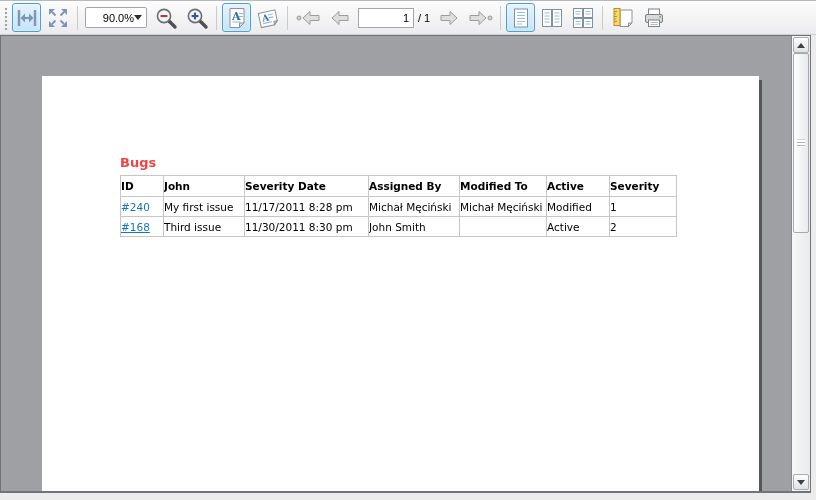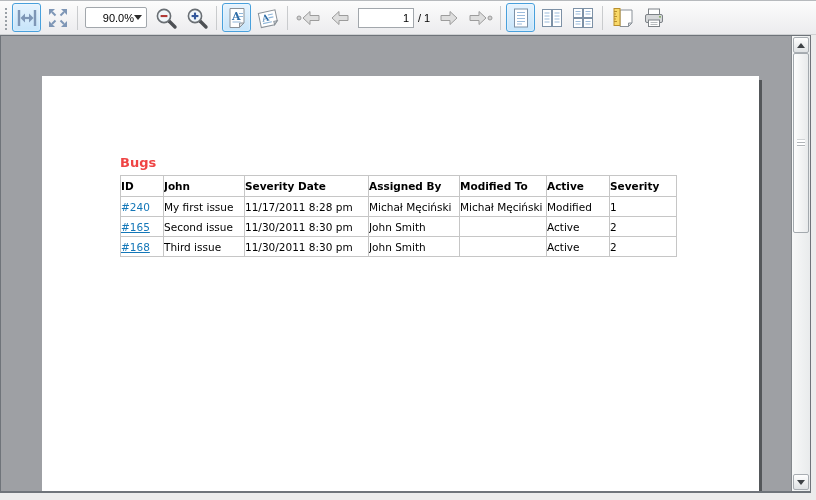--- a/index.html
+++ b/index.html
@@ -321,29 +321,20 @@
             <tr>
               <td><a class="id-link no-underline">#240</a></td>
               <td>My first issue</td>
               <td>11/17/2011 8:28 pm</td>
               <td>Michał Męciński</td>
               <td>Michał Męciński</td>
               <td>Modified</td>
               <td>1</td>
             </tr>
             <tr>
-              <td><a class="id-link">#165</a></td>
-              <td>Second issue</td>
-              <td>11/30/2011 8:30 pm</td>
-              <td>John Smith</td>
-              <td></td>
-              <td>Active</td>
-              <td>2</td>
-            </tr>
-            <tr>
               <td><a class="id-link">#168</a></td>
               <td>Third issue</td>
               <td>11/30/2011 8:30 pm</td>
               <td>John Smith</td>
               <td></td>
               <td>Active</td>
               <td>2</td>
             </tr>
           </tbody>
         </table>

